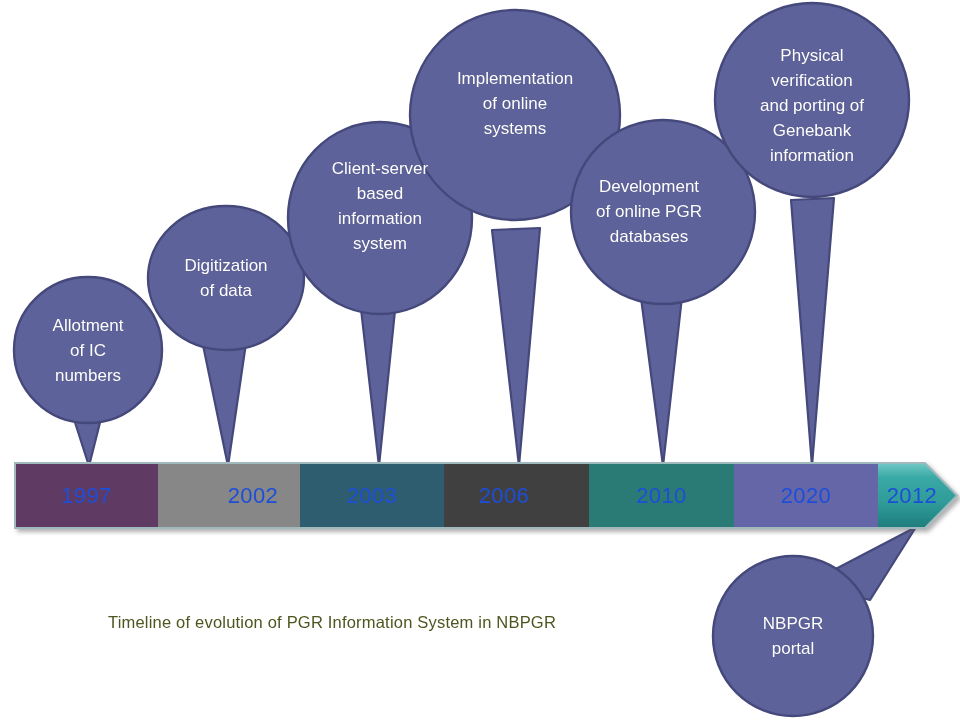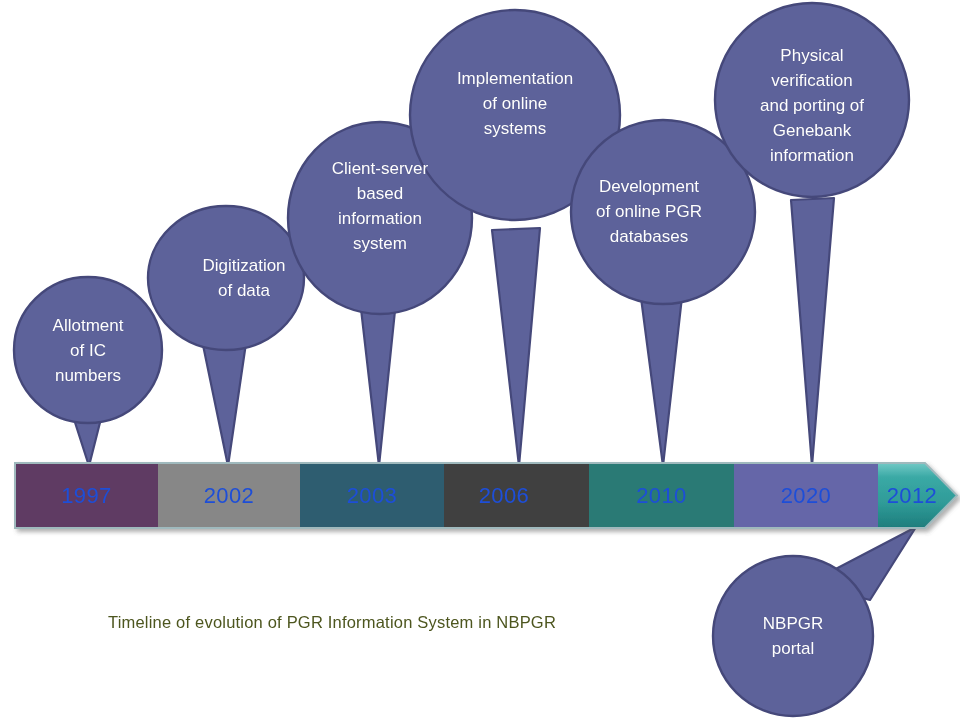--- a/index.html
+++ b/index.html
@@ -102,21 +102,21 @@
       <rect x="734" y="463" width="144" height="65" fill="#6566a8"></rect>
       <path d="M 878 463 L 925 463 L 957 495.5 L 925 528 L 878 528 Z" fill="url(#tealgrad)"></path>
       <path d="M 15 463 L 925 463 L 957 495.5 L 925 528 L 15 528 Z" fill="none" stroke="#9fb9bd" stroke-width="2"></path>
     </g>
   </svg>
 
   <div class="bubble-text" style="left:14px; top:313px; width:148px;">Allotment
 of IC
 numbers</div>
 
-  <div class="bubble-text" style="left:148px; top:253px; width:156px;padding-left:18px;">Digitization
+  <div class="bubble-text" style="left:148px; top:253px; width:156px;">Digitization
 of data</div>
 
   <div class="bubble-text" style="left:290px; top:156px; width:180px;">Client-server
 based
 information
 system</div>
 
   <div class="bubble-text" style="left:414px; top:66px; width:202px;">Implementation
 of online
 systems</div>
@@ -128,21 +128,21 @@
   <div class="bubble-text" style="left:716px; top:26px; width:192px;margin-top:17px;">Physical
 verification
 and porting of
 Genebank
 information</div>
 
   <div class="bubble-text" style="left:718px; top:611px; width:150px;">NBPGR
 portal</div>
 
   <div class="year-label" style="left:15px; top:485px; width:143px;">1997</div>
-  <div class="year-label" style="left:158px; top:485px; width:142px;">2002</div>
+  <div class="year-label" style="left:158px; top:485px; width:142px;padding-left:24px;">2002</div>
   <div class="year-label" style="left:300px; top:485px; width:144px;">2003</div>
   <div class="year-label" style="left:444px; top:485px; width:120px;">2006</div>
   <div class="year-label" style="left:589px; top:485px; width:145px;">2010</div>
   <div class="year-label" style="left:734px; top:485px; width:144px;">2020</div>
   <div class="year-label" style="left:876px; top:485px; width:72px;">2012</div>
 
   <div id="caption">Timeline of evolution of PGR Information System in NBPGR</div>
 
 </div>
 

